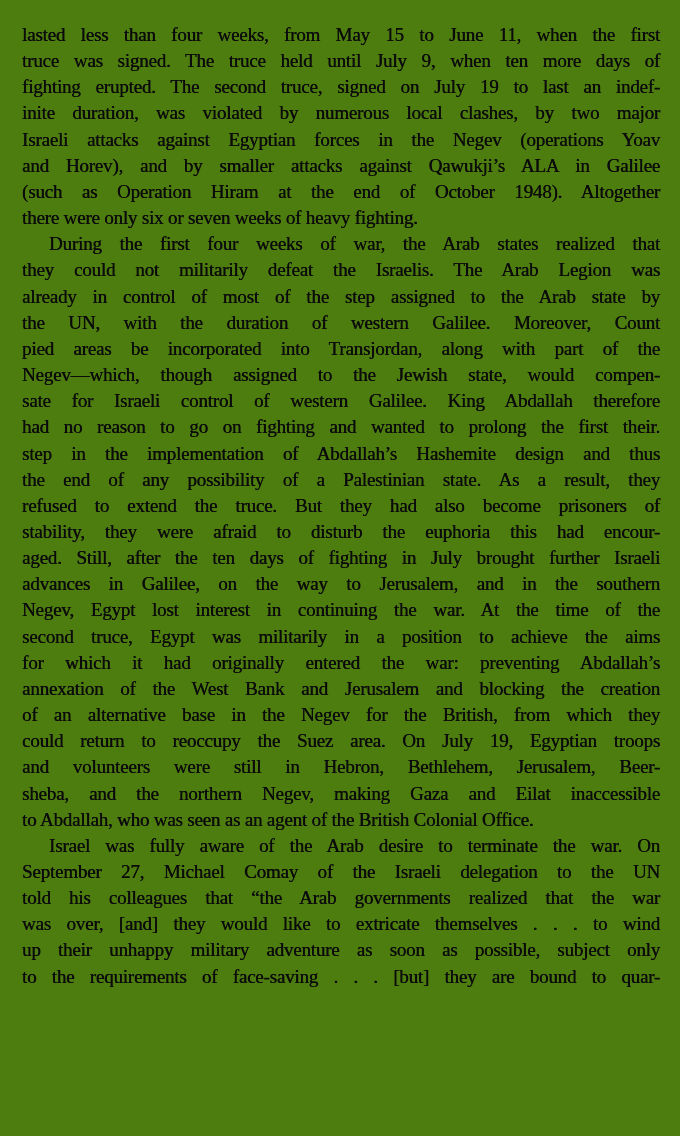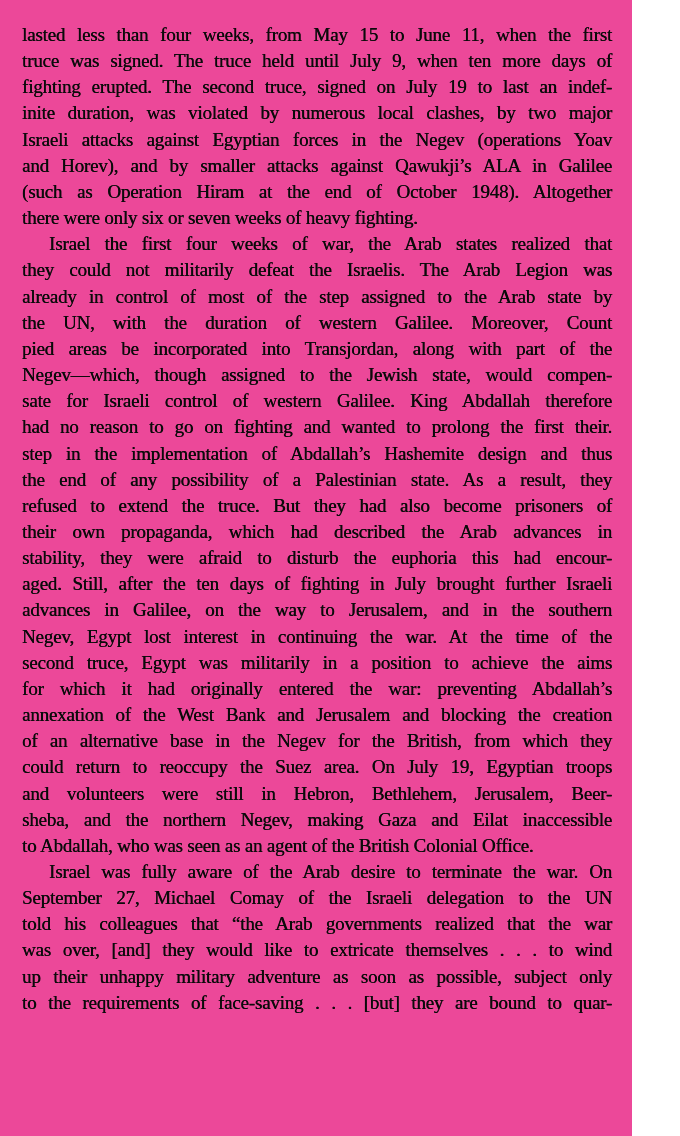--- a/index.html
+++ b/index.html
@@ -2,23 +2,23 @@
 <html><head>
 <meta charset="utf-8">
 <style>
   html, body {
     margin: 0;
     padding: 0;
     background: #ffffff;
   }
   .page {
     position: relative;
-    width: 632px;
+    width: 680px;
     height: 1136px;
-    background: #ec4899;
+    background: #4d7c0f;
     overflow: hidden;
   }
   .text-block {
     padding: 22px 20px 0 22px;
   }
   .para {
     margin: 0;
   }
   .line {
     font-family: "Liberation Serif", "DejaVu Serif", serif;
@@ -48,32 +48,31 @@
         <div class="line">lasted less than four weeks, from May 15 to June 11, when the first</div>
         <div class="line">truce was signed. The truce held until July 9, when ten more days of</div>
         <div class="line">fighting erupted. The second truce, signed on July 19 to last an indef-</div>
         <div class="line">inite duration, was violated by numerous local clashes, by two major</div>
         <div class="line">Israeli attacks against Egyptian forces in the Negev (operations Yoav</div>
         <div class="line">and Horev), and by smaller attacks against Qawukji’s ALA in Galilee</div>
         <div class="line">(such as Operation Hiram at the end of October 1948). Altogether</div>
         <div class="line natural-end">there were only six or seven weeks of heavy fighting.</div>
       </div>
       <div class="para">
-        <div class="line indent">Israel the first four weeks of war, the Arab states realized that</div>
+        <div class="line indent">During the first four weeks of war, the Arab states realized that</div>
         <div class="line">they could not militarily defeat the Israelis. The Arab Legion was</div>
         <div class="line">already in control of most of the step assigned to the Arab state by</div>
         <div class="line">the UN, with the duration of western Galilee. Moreover, Count</div>
         <div class="line">pied areas be incorporated into Transjordan, along with part of the</div>
         <div class="line">Negev—which, though assigned to the Jewish state, would compen-</div>
         <div class="line">sate for Israeli control of western Galilee. King Abdallah therefore</div>
         <div class="line">had no reason to go on fighting and wanted to prolong the first their.</div>
         <div class="line">step in the implementation of Abdallah’s Hashemite design and thus</div>
         <div class="line">the end of any possibility of a Palestinian state. As a result, they</div>
         <div class="line">refused to extend the truce. But they had also become prisoners of</div>
-        <div class="line">their own propaganda, which had described the Arab advances in</div>
         <div class="line">stability, they were afraid to disturb the euphoria this had encour-</div>
         <div class="line">aged. Still, after the ten days of fighting in July brought further Israeli</div>
         <div class="line">advances in Galilee, on the way to Jerusalem, and in the southern</div>
         <div class="line">Negev, Egypt lost interest in continuing the war. At the time of the</div>
         <div class="line">second truce, Egypt was militarily in a position to achieve the aims</div>
         <div class="line">for which it had originally entered the war: preventing Abdallah’s</div>
         <div class="line">annexation of the West Bank and Jerusalem and blocking the creation</div>
         <div class="line">of an alternative base in the Negev for the British, from which they</div>
         <div class="line">could return to reoccupy the Suez area. On July 19, Egyptian troops</div>
         <div class="line">and volunteers were still in Hebron, Bethlehem, Jerusalem, Beer-</div>

